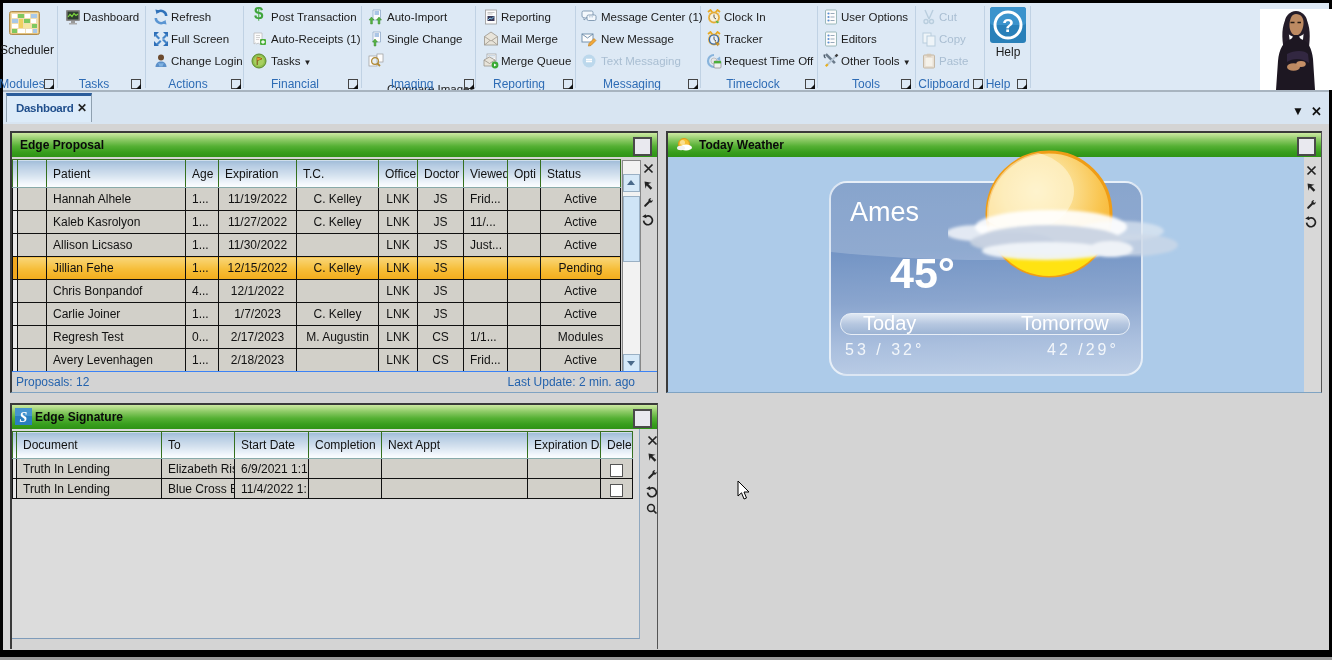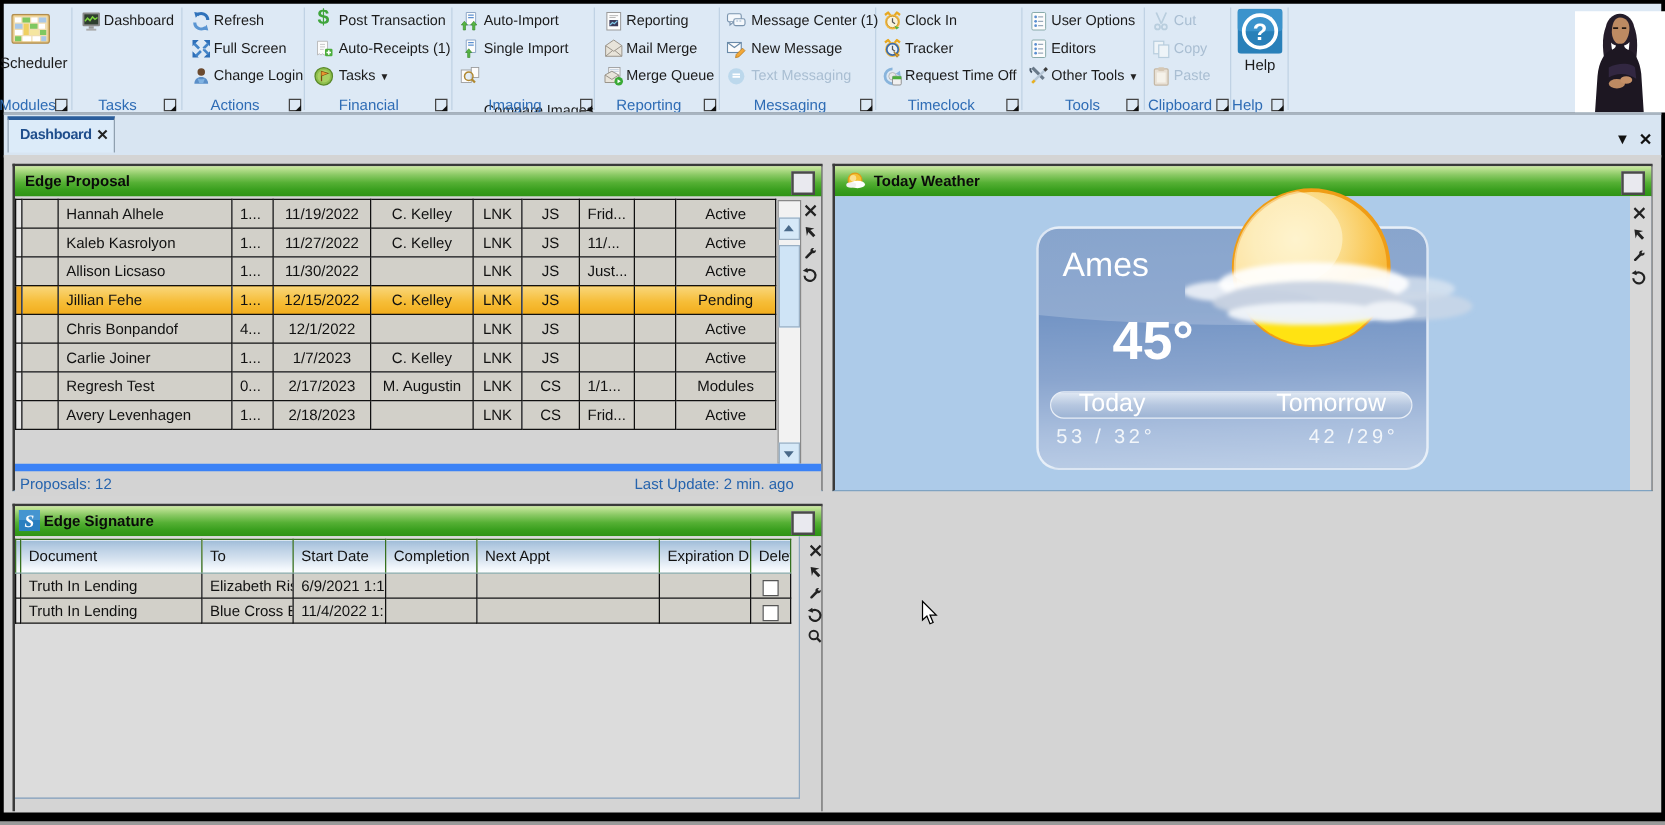--- a/index.html
+++ b/index.html
@@ -44,21 +44,21 @@
 td.c{text-align:center;padding:0;}
 td.sel{background:#e8e8e8;padding:0;}
 tr.hl td.sel{background:#f0a81f;}
 
 .sb{position:absolute;width:17px;background:#f2f2f2;border:1px solid #888;}
 .sbBtn{position:absolute;left:0;width:15px;height:16px;background:#d6e9f8;border:1px solid #9ab0c4;}
 .sbBtn:after{content:"";position:absolute;left:3px;width:0;height:0;border-left:4px solid transparent;border-right:4px solid transparent;}
 .sbUp:after{top:5px;border-bottom:5px solid #4a6a8a;}
 .sbDn:after{top:6px;border-top:5px solid #4a6a8a;}
 .sbThumb{position:absolute;left:0px;width:15px;background:#cfe4f6;border:1px solid #9ab0c4;}
-.pfoot{position:absolute;left:0;right:0;height:20px;border-top:6px solid #3b82f6;background:#d3d3d3;
+.pfoot{position:absolute;left:0;right:0;height:20px;border-top:1px solid #3b82f6;background:#d3d3d3;
  font-size:12px;color:#2563ad;line-height:20px;}
 
 #wbody{position:absolute;left:0;top:24px;right:0;bottom:0;background:#adcbe9;}
 #wcard{position:absolute;left:161px;top:24px;width:310px;height:191px;border-radius:18px;overflow:hidden;
  border:2px solid rgba(240,246,252,.85);
  background:linear-gradient(178deg,#6a8ec0 0%,#7495c5 35%,#8aa5ce 60%,#aabfde 82%,#bdcfe7 100%);}
 #wshine{position:absolute;left:-290px;top:-167px;width:900px;height:244px;border-radius:50%;background:rgba(255,255,255,.20);}
 #wcity{position:absolute;left:19px;top:14px;font-size:27px;color:#fff;}
 #wtemp{position:absolute;left:59px;top:66px;font-size:43px;font-weight:bold;color:#fff;}
 #wpill{position:absolute;left:9px;top:130px;width:288px;height:20px;border-radius:11px;border:1px solid #e8eef6;
@@ -184,21 +184,21 @@
           <path d="M11 8l2.5 3h-1.6v4h-1.8v-4H8.5z" fill="#55b544" stroke="#3a8a2a" stroke-width="0.5"></path>
         </svg></span>
       <span class="tx" style="left:19px;">Auto-Import</span>
     </div>
  <div class="ri" style="left:365px;top:27px;">
       <span class="ic"><svg width="16" height="16" viewBox="0 0 16 16">
           <path d="M5 1h7.5v10H5z" fill="#fcfcfc" stroke="#8fa8c8" stroke-width="0.8"></path>
           <path d="M6.5 3h4.5M6.5 5h4.5" stroke="#5b8fd0" stroke-width="1"></path>
           <path d="M7 8l2.5 3H7.9v4H6.1v-4H4.5z" fill="#55b544" stroke="#3a8a2a" stroke-width="0.5"></path>
         </svg></span>
-      <span class="tx" style="left:19px;">Single Import</span>
+      <span class="tx" style="left:19px;">Single Change</span>
     </div>
  <div class="ri" style="left:365px;top:49px;">
       <span class="ic"><svg width="16" height="16" viewBox="0 0 16 16">
           <rect x="1" y="3" width="8" height="10" fill="#fcfcfc" stroke="#9a9a9a" stroke-width="0.7"></rect>
           <rect x="9" y="1" width="6" height="8" fill="#fcfcfc" stroke="#9a9a9a" stroke-width="0.7"></rect>
           <circle cx="7" cy="8" r="3.4" fill="rgba(210,225,240,.55)" stroke="#b08830" stroke-width="1.2"></circle>
           <path d="M9.4 10.4l2.6 2.6" stroke="#b08830" stroke-width="1.8"></path>
         </svg></span>
       <span class="tx" style="left:19px;margin-top:28px;">Compare Images</span>
     </div>
@@ -407,20 +407,33 @@
           <col style="width:33px">
           <col style="width:78px">
           <col style="width:82px">
           <col style="width:39px">
           <col style="width:46px">
           <col style="width:44px">
           <col style="width:33px">
           <col style="width:80px">
         </colgroup>
       <tbody>
+          <tr>
+            <th class="sel"></th>
+            <th></th>
+            <th>Patient</th>
+            <th>Age</th>
+            <th>Expiration</th>
+            <th>T.C.</th>
+            <th>Office</th>
+            <th>Doctor</th>
+            <th>Viewed</th>
+            <th>Opti</th>
+            <th>Status</th>
+          </tr>
       <tr>
             <td class="sel"></td>
             <td></td>
             <td>Hannah Alhele</td>
             <td>1...</td>
             <td class="c">11/19/2022</td>
             <td class="c">C. Kelley</td>
             <td class="c">LNK</td>
             <td class="c">JS</td>
             <td>Frid...</td>

